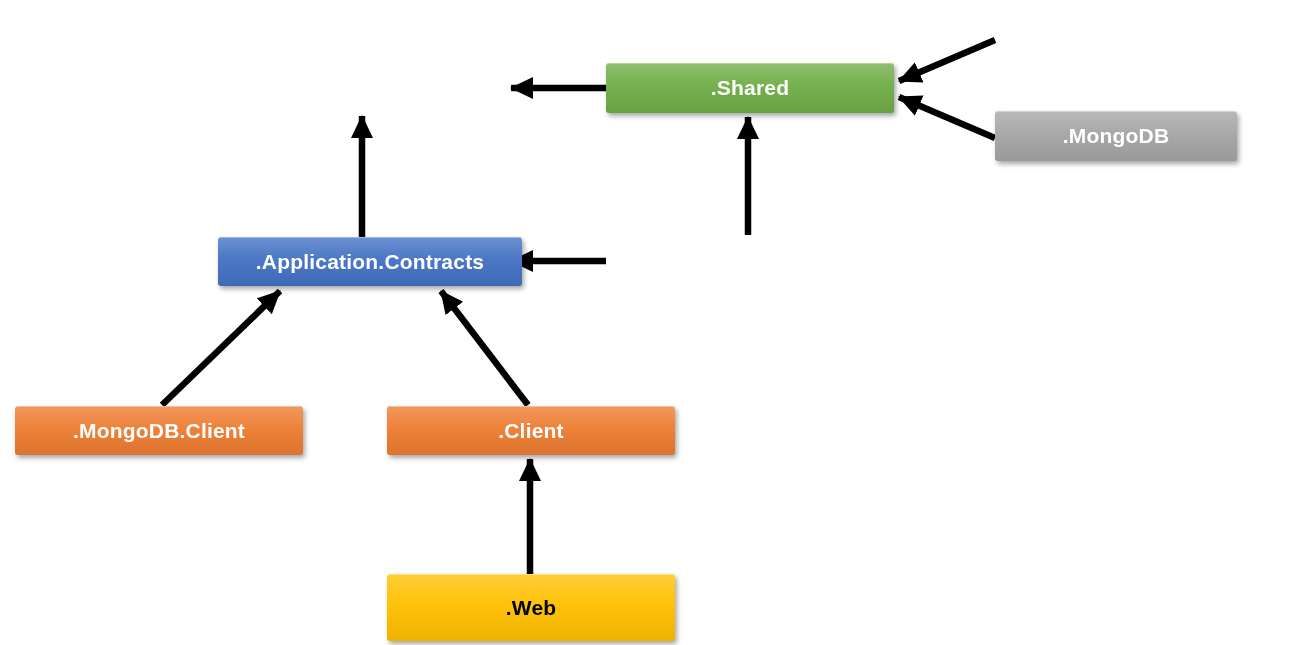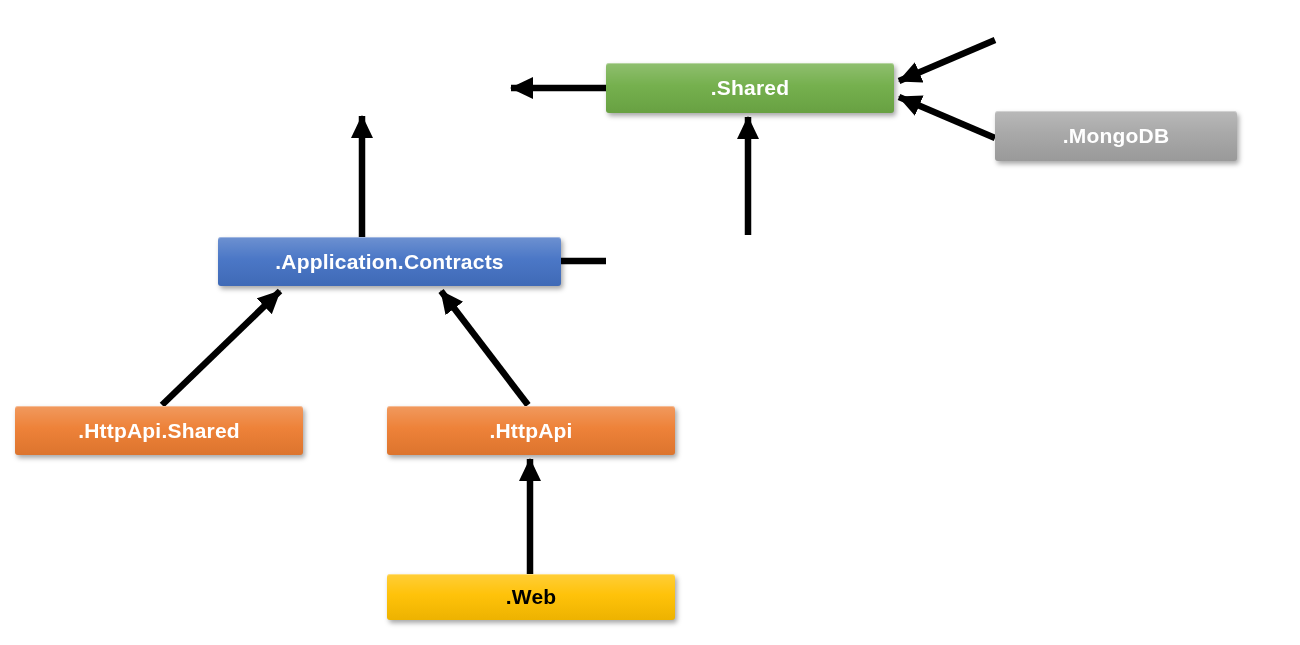--- a/index.html
+++ b/index.html
@@ -69,22 +69,22 @@
     <line class="edge" x1="528" y1="405" x2="441" y2="291" marker-end="url(#arrowhead)"></line>
     <line class="edge" x1="530" y1="574" x2="530" y2="459" marker-end="url(#arrowhead)"></line>
   </svg>
 
 
   <div class="node green" style="left:606px; top:63px;  width:288px; height:50px;">.Shared</div>
 
 
   <div class="node gray" style="left:995px; top:111px; width:242px; height:50px;">.MongoDB</div>
 
-  <div class="node blue" style="left:218px; top:237px; width:343px; height:49px;">.Application.Contracts</div>
+  <div class="node blue" style="left:218px; top:237px; width:304px; height:49px;">.Application.Contracts</div>
 
 
-  <div class="node orange" style="left:15px;  top:406px; width:288px; height:49px;">.HttpApi.Shared</div>
+  <div class="node orange" style="left:15px;  top:406px; width:288px; height:49px;">.MongoDB.Client</div>
 
-  <div class="node orange" style="left:387px; top:406px; width:288px; height:49px;">.HttpApi</div>
+  <div class="node orange" style="left:387px; top:406px; width:288px; height:49px;">.Client</div>
 
-  <div class="node yellow" style="left:387px; top:574px; width:288px; height:46px;">.Web</div>
+  <div class="node yellow" style="left:387px; top:574px; width:288px; height:67px;">.Web</div>
 
 </div>
 
 </body></html>

